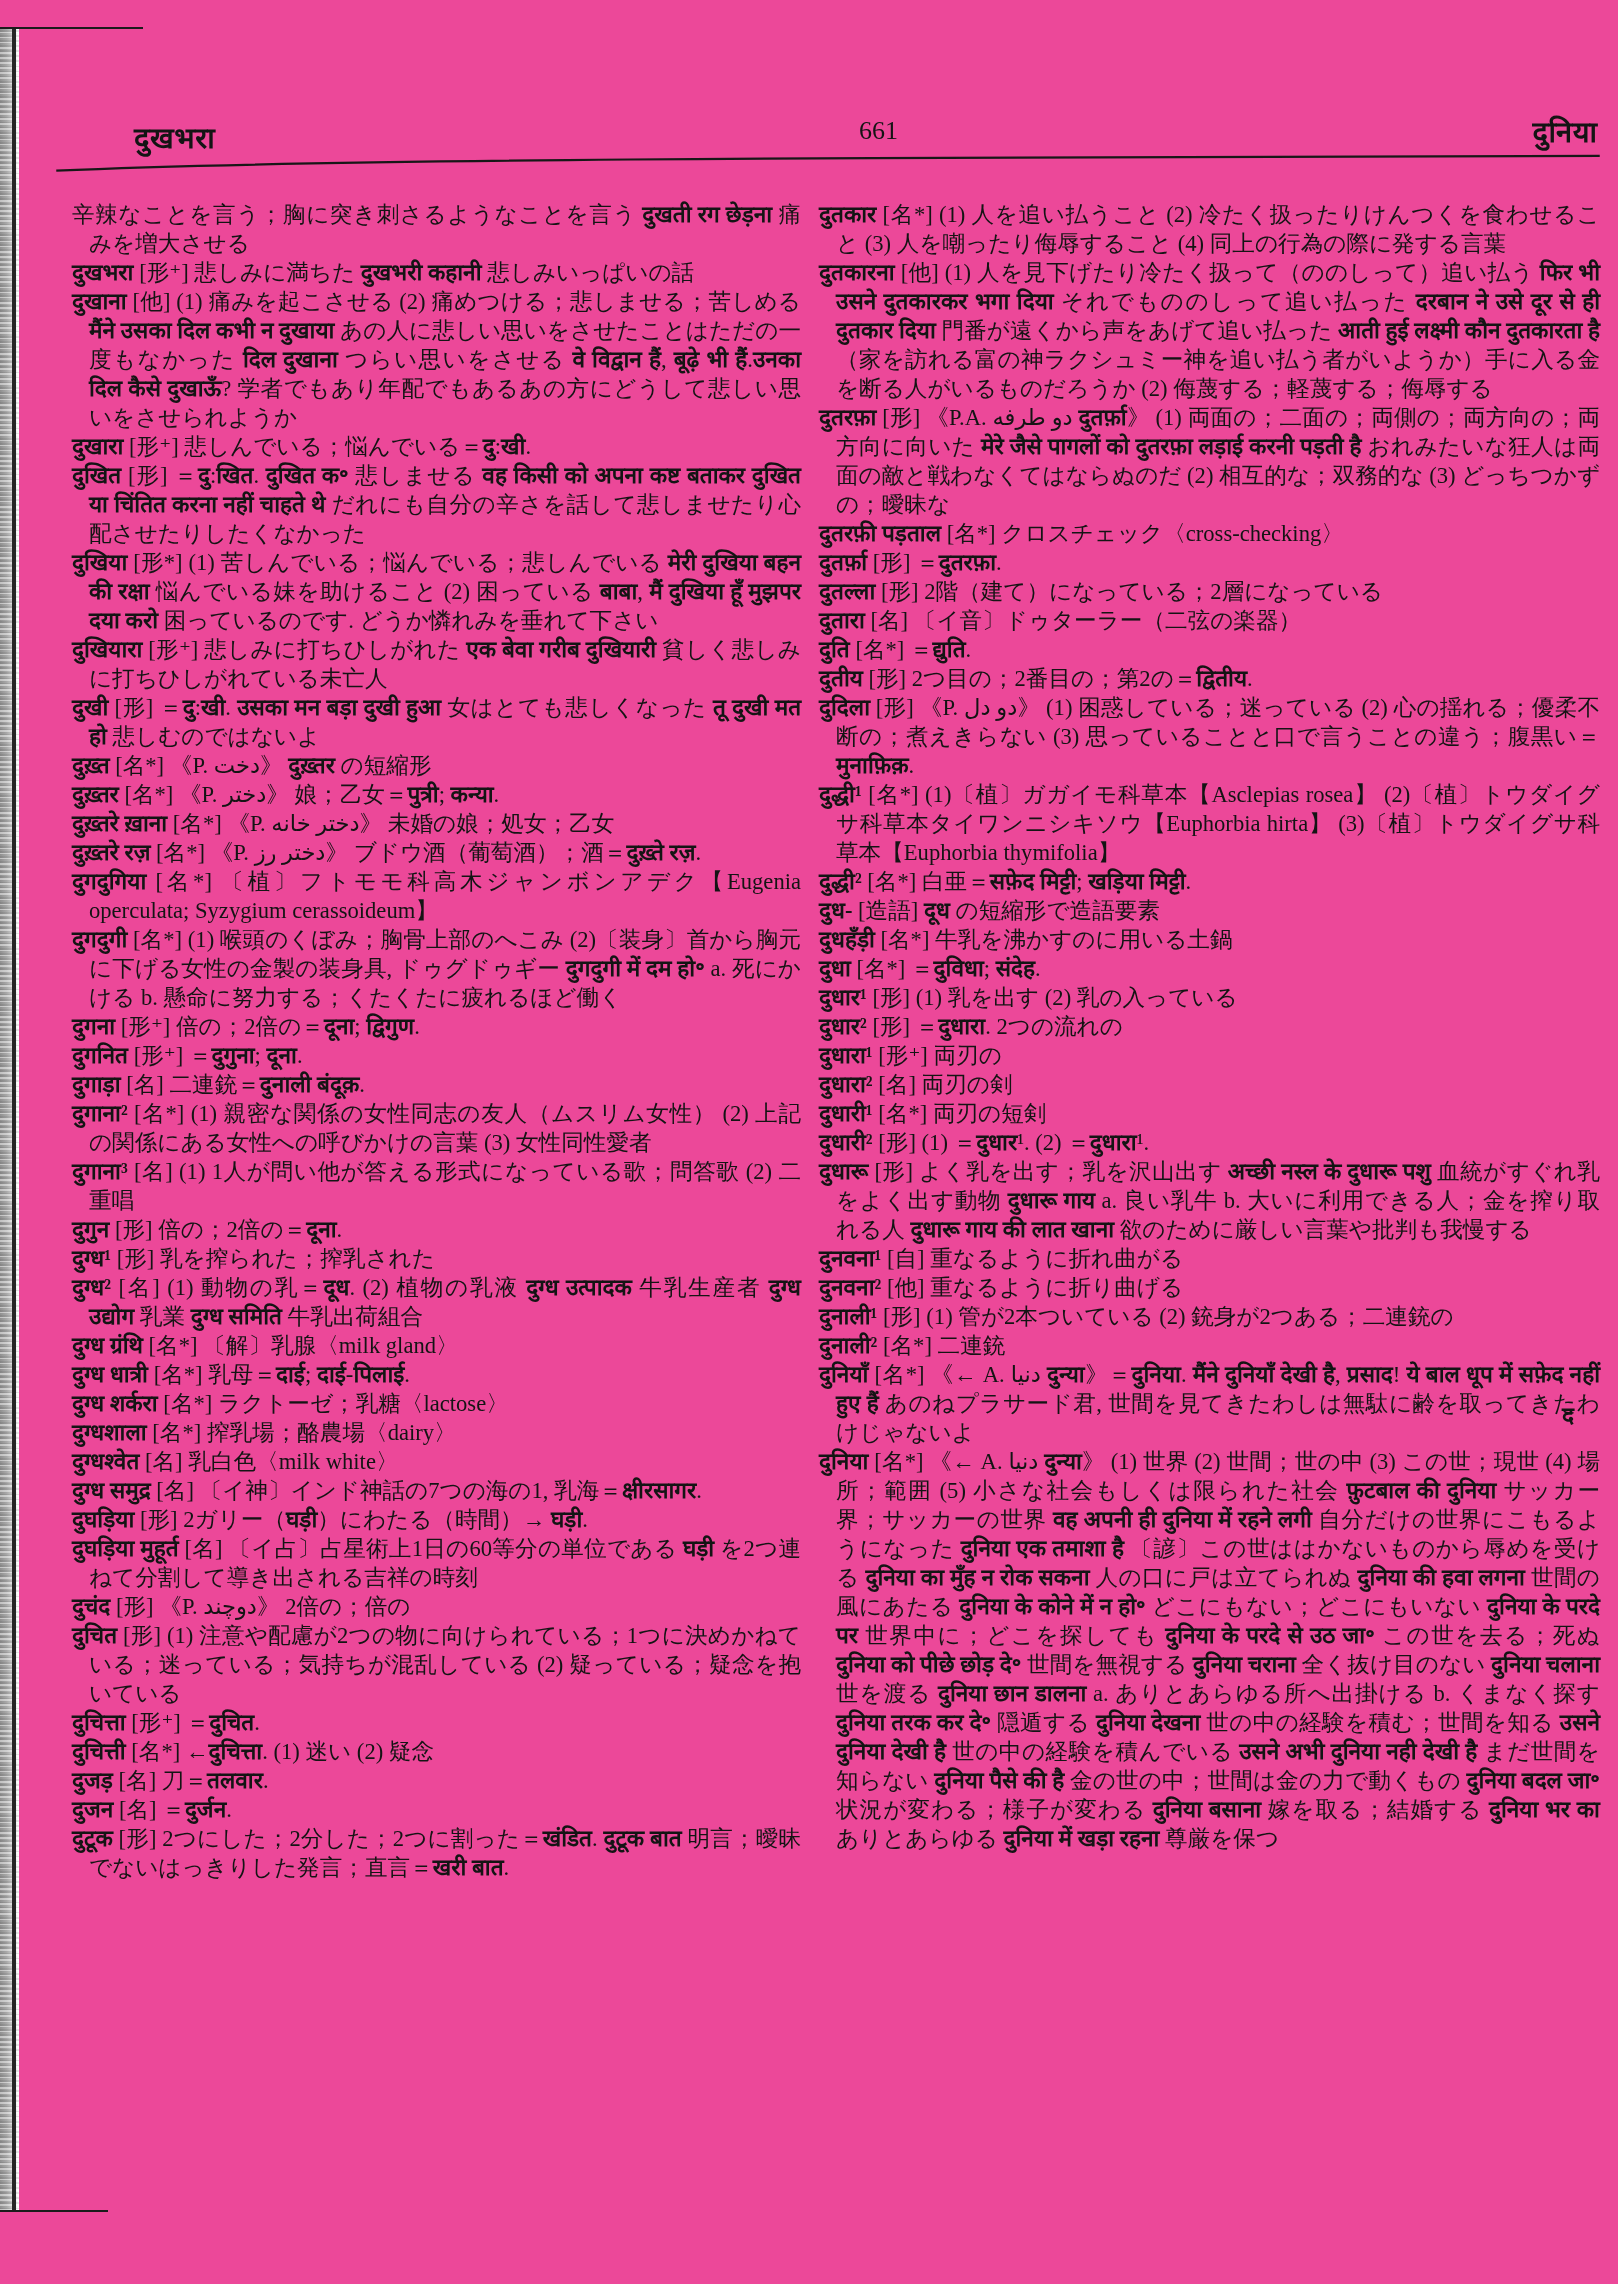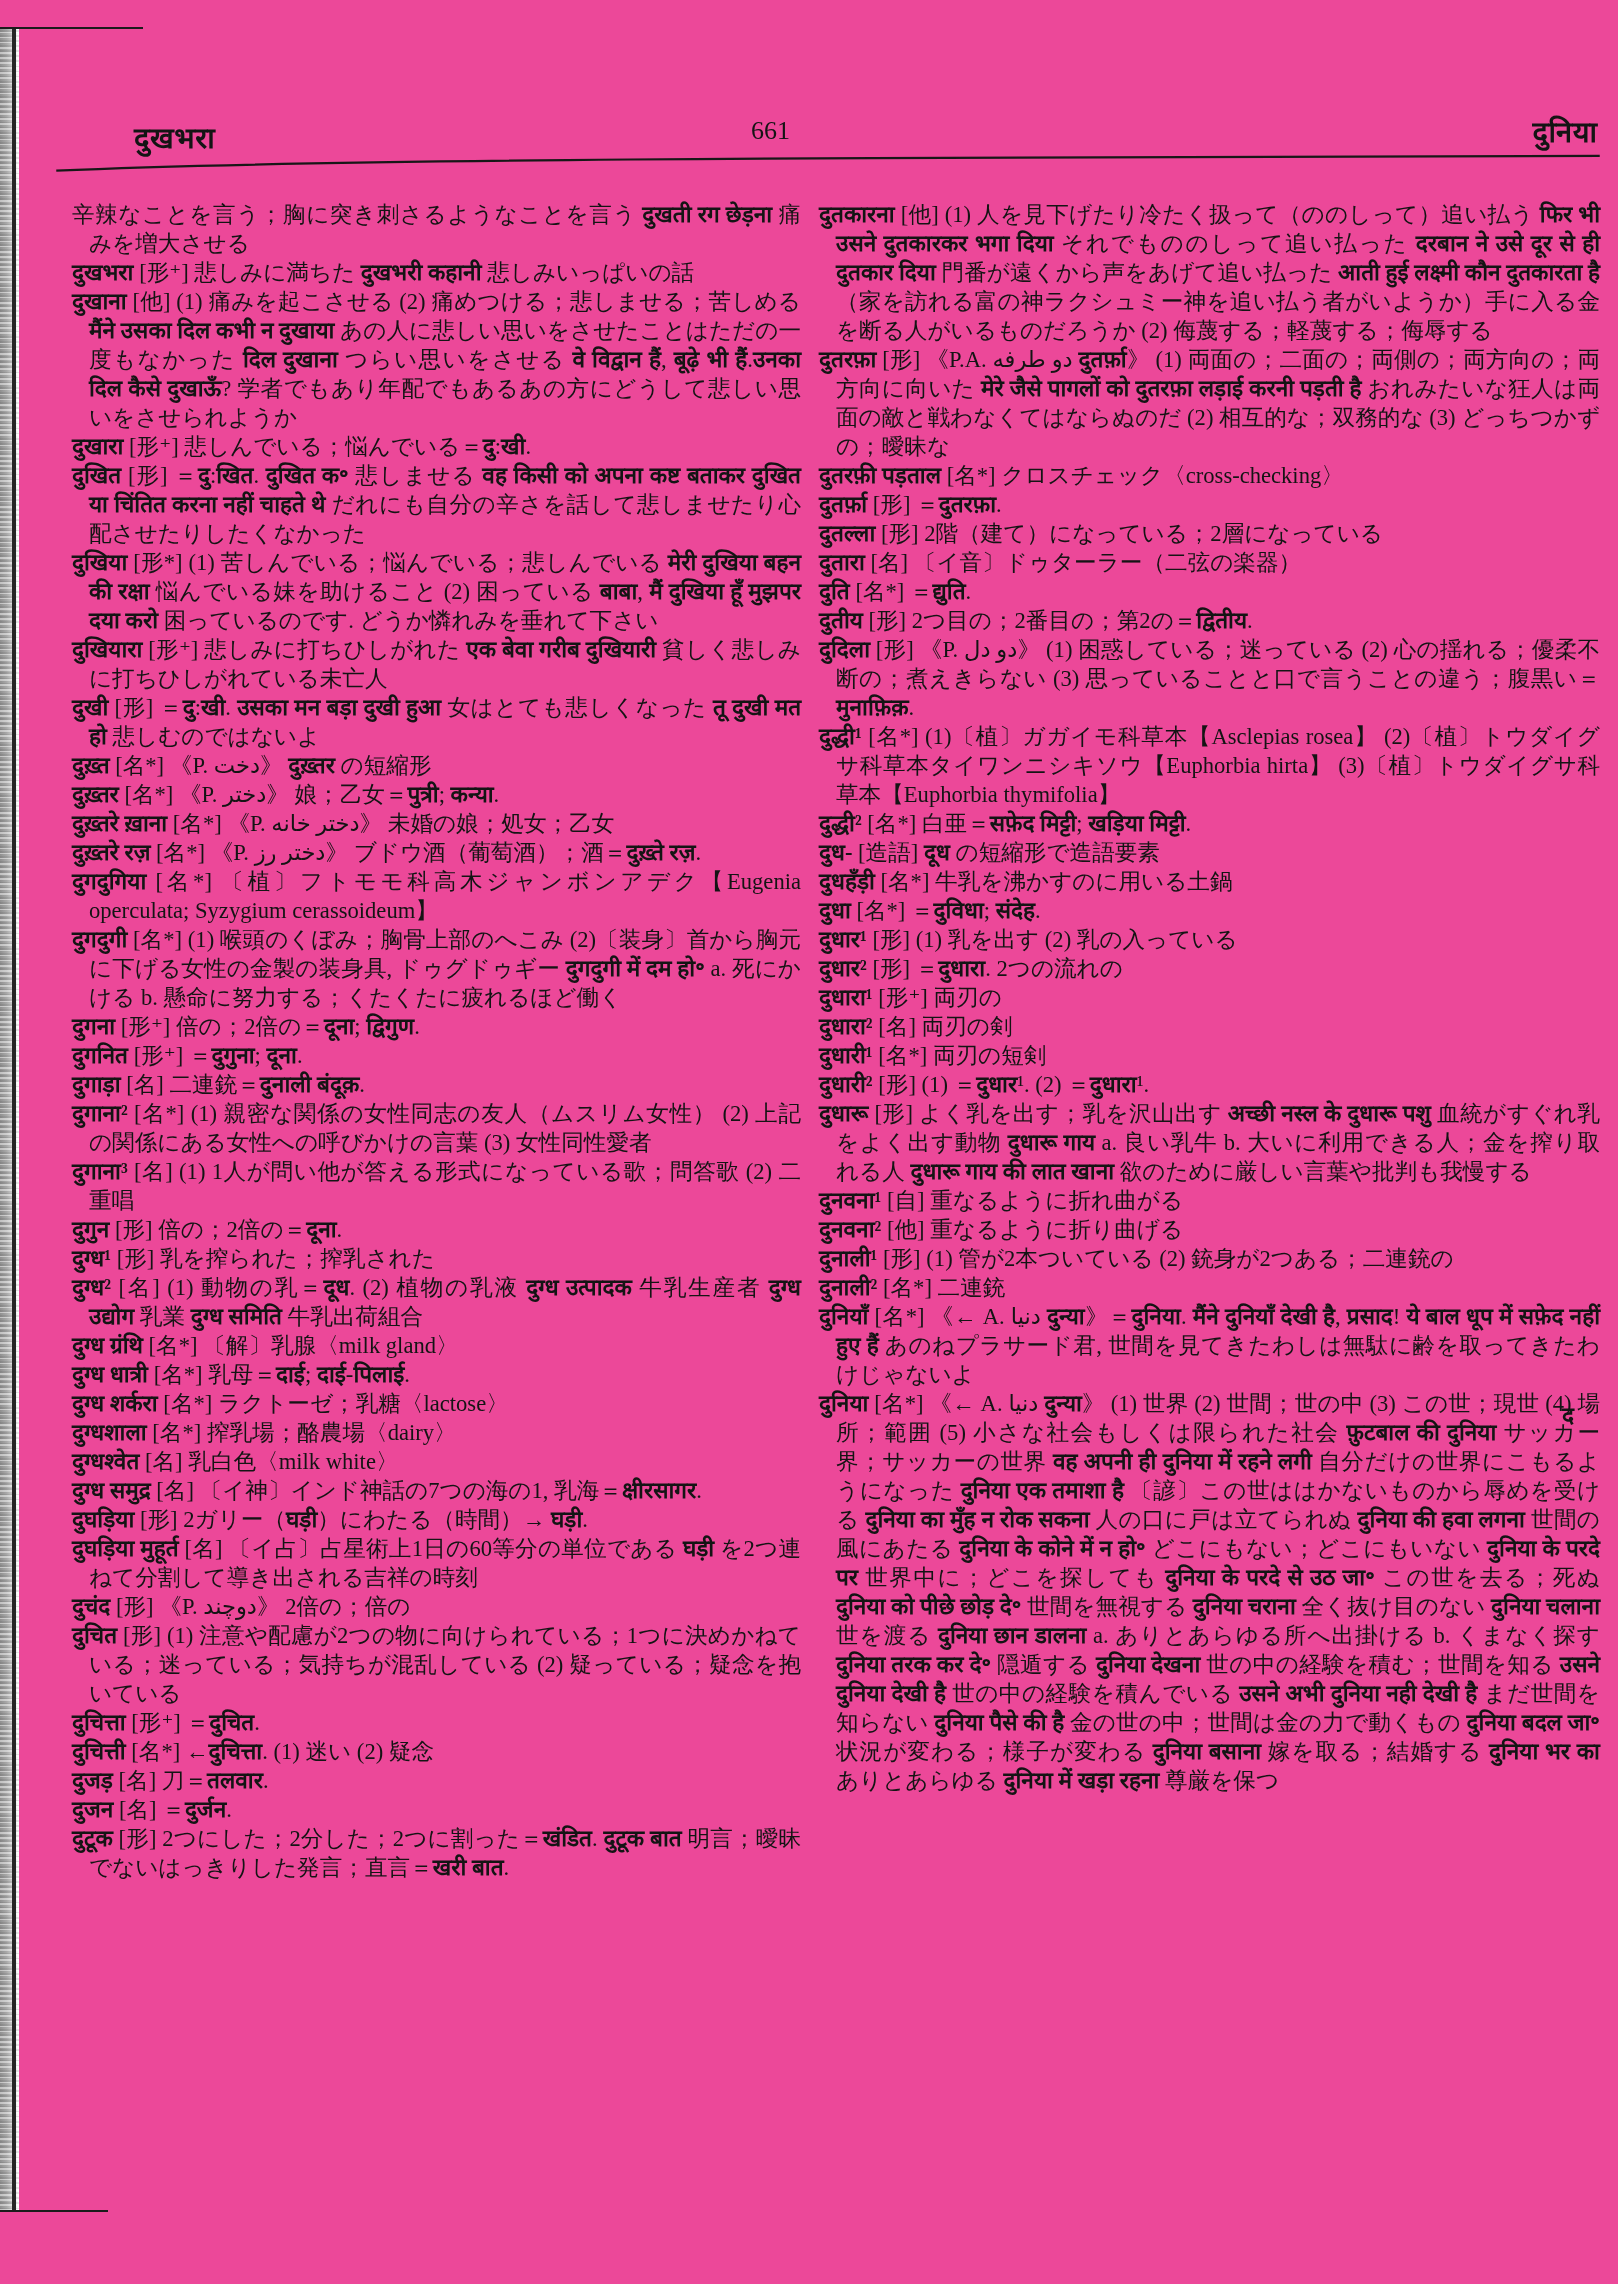--- a/index.html
+++ b/index.html
@@ -18,21 +18,21 @@
   .binding-strip::after{
     content:"";position:absolute;inset:0;
     background:repeating-linear-gradient(0deg, rgba(255,255,255,.45) 0 1.7px, rgba(0,0,0,.08) 1.7px 3.4px, transparent 3.4px 5.1px);
   }
   .binding-core{position:absolute;left:12px;top:29px;width:4px;height:2182px;background:#262626;}
   .edge-line-top{position:absolute;left:0;top:26.5px;width:143px;height:2.8px;background:#1b1b1b;}
   .edge-line-bottom{position:absolute;left:0;top:2210px;width:108px;height:2.3px;background:#1b1b1b;}
 
   
   .hw-left{position:absolute;left:134px;top:117px;font-size:29px;font-weight:bold;letter-spacing:0.6px;}
-  .page-num{position:absolute;left:751px;top:116px;width:147px;text-align:left;font-size:26px;}
+  .page-num{position:absolute;left:751px;top:116px;width:147px;text-align:right;font-size:26px;}
   .hw-right{position:absolute;right:21.4px;top:111px;font-size:29px;font-weight:bold;letter-spacing:0.6px;}
   .header-rule{position:absolute;left:54px;top:148px;width:1548px;height:26px;}
 
   
   .column{position:absolute;top:200px;}
   #col-left{left:72px;width:729px;}
   #col-right{left:819px;width:781px;}
   .entry{
     margin:0;padding-left:17px;text-indent:-17px;
     font-size:22.6px;line-height:29px;text-align:justify;
@@ -94,20 +94,21 @@
       <p class="entry"><span class="head">दुघड़िया मुहूर्त</span> <span class="label">[名]</span> <span class="body">〔イ占〕占星術上1日の60等分の単位である <span class="hi">घड़ी</span> を2つ連ねて分割して導き出される吉祥の時刻</span> </p>
       <p class="entry"><span class="head">दुचंद</span> <span class="label">[形]</span> <span class="body">《P. دوچند》 2倍の；倍の</span> </p>
       <p class="entry"><span class="head">दुचित</span> <span class="label">[形]</span> <span class="body">(1) 注意や配慮が2つの物に向けられている；1つに決めかねている；迷っている；気持ちが混乱している (2) 疑っている；疑念を抱いている</span> </p>
       <p class="entry"><span class="head">दुचित्ता</span> <span class="label">[形⁺]</span> <span class="body">＝<span class="hi">दुचित</span>.</span> </p>
       <p class="entry"><span class="head">दुचित्ती</span> <span class="label">[名*]</span> <span class="body">←<span class="hi">दुचित्ता</span>. (1) 迷い (2) 疑念</span> </p>
       <p class="entry"><span class="head">दुजड़</span> <span class="label">[名]</span> <span class="body">刀＝<span class="hi">तलवार</span>.</span> </p>
       <p class="entry"><span class="head">दुजन</span> <span class="label">[名]</span> <span class="body">＝<span class="hi">दुर्जन</span>.</span> </p>
       <p class="entry"><span class="head">दुटूक</span> <span class="label">[形]</span> <span class="body">2つにした；2分した；2つに割った＝<span class="hi">खंडित</span>. <span class="hi">दुटूक बात</span> 明言；曖昧でないはっきりした発言；直言＝<span class="hi">खरी बात</span>.</span> </p>
     </div>
   <div id="col-right" class="column">
+      <p class="entry"><span class="head">दुतकार</span> <span class="label">[名*]</span> <span class="body">(1) 人を追い払うこと (2) 冷たく扱ったりけんつくを食わせること (3) 人を嘲ったり侮辱すること (4) 同上の行為の際に発する言葉</span> </p>
       <p class="entry"><span class="head">दुतकारना</span> <span class="label">[他]</span> <span class="body">(1) 人を見下げたり冷たく扱って（ののしって）追い払う <span class="hi">फिर भी उसने दुतकारकर भगा दिया</span> それでもののしって追い払った <span class="hi">दरबान ने उसे दूर से ही दुतकार दिया</span> 門番が遠くから声をあげて追い払った <span class="hi">आती हुई लक्ष्मी कौन दुतकारता है</span> （家を訪れる富の神ラクシュミー神を追い払う者がいようか）手に入る金を断る人がいるものだろうか (2) 侮蔑する；軽蔑する；侮辱する</span> </p>
       <p class="entry"><span class="head">दुतरफ़ा</span> <span class="label">[形]</span> <span class="body">《P.A. دو طرفه <span class="hi">दुतर्फ़ा</span>》 (1) 両面の；二面の；両側の；両方向の；両方向に向いた <span class="hi">मेरे जैसे पागलों को दुतरफ़ा लड़ाई करनी पड़ती है</span> おれみたいな狂人は両面の敵と戦わなくてはならぬのだ (2) 相互的な；双務的な (3) どっちつかずの；曖昧な</span> </p>
       <p class="entry"><span class="head">दुतरफ़ी पड़ताल</span> <span class="label">[名*]</span> <span class="body">クロスチェック〈cross-checking〉</span> </p>
       <p class="entry"><span class="head">दुतर्फ़ा</span> <span class="label">[形]</span> <span class="body">＝<span class="hi">दुतरफ़ा</span>.</span> </p>
       <p class="entry"><span class="head">दुतल्ला</span> <span class="label">[形]</span> <span class="body">2階（建て）になっている；2層になっている</span> </p>
       <p class="entry"><span class="head">दुतारा</span> <span class="label">[名]</span> <span class="body">〔イ音〕ドゥターラー（二弦の楽器）</span> </p>
       <p class="entry"><span class="head">दुति</span> <span class="label">[名*]</span> <span class="body">＝<span class="hi">द्युति</span>.</span> </p>
       <p class="entry"><span class="head">दुतीय</span> <span class="label">[形]</span> <span class="body">2つ目の；2番目の；第2の＝<span class="hi">द्वितीय</span>.</span> </p>
       <p class="entry"><span class="head">दुदिला</span> <span class="label">[形]</span> <span class="body">《P. دو دل》 (1) 困惑している；迷っている (2) 心の揺れる；優柔不断の；煮えきらない (3) 思っていることと口で言うことの違う；腹黒い＝<span class="hi">मुनाफ़िक़</span>.</span> </p>
       <p class="entry"><span class="head">दुद्धी¹</span> <span class="label">[名*]</span> <span class="body">(1)〔植〕ガガイモ科草本【Asclepias rosea】 (2)〔植〕トウダイグサ科草本タイワンニシキソウ【Euphorbia hirta】 (3)〔植〕トウダイグサ科草本【Euphorbia thymifolia】</span> </p>

